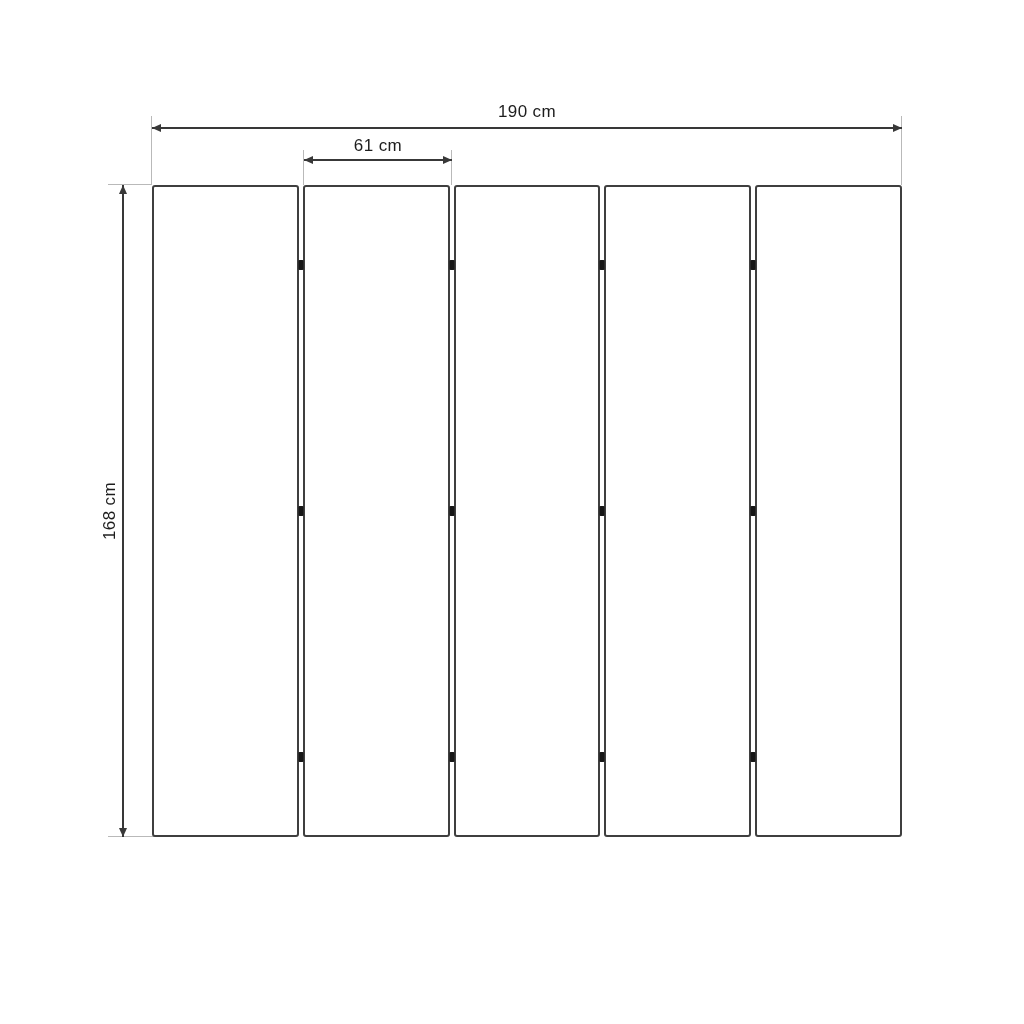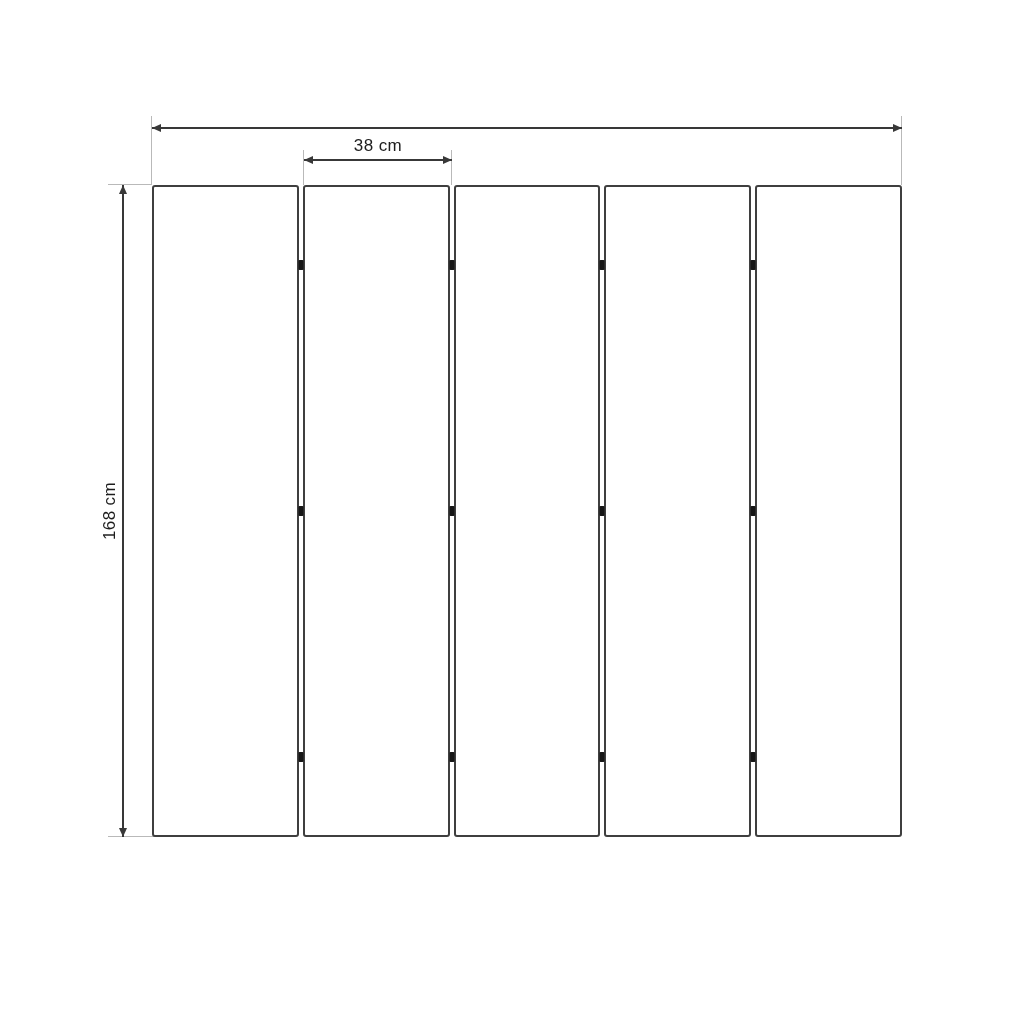--- a/index.html
+++ b/index.html
@@ -92,25 +92,26 @@
 
 <div class="canvas">
 
   <div class="ext ext-total-l"></div>
   <div class="ext ext-total-r"></div>
   <div class="ext ext-panel-l"></div>
   <div class="ext ext-panel-r"></div>
   <div class="ext ext-height-t"></div>
   <div class="ext ext-height-b"></div>
 
+  <div class="dim-label lbl-total">190 cm</div>
   <div class="dline line-total"></div>
   <div class="arr left  arr-total-l"></div>
   <div class="arr right arr-total-r"></div>
 
-  <div class="dim-label lbl-panel">38 cm</div>
+  <div class="dim-label lbl-panel">61 cm</div>
   <div class="dline line-panel"></div>
   <div class="arr left  arr-panel-l"></div>
   <div class="arr right arr-panel-r"></div>
 
   <div class="dim-label lbl-height">168 cm</div>
   <div class="dline line-height"></div>
   <div class="arr up   arr-height-t"></div>
   <div class="arr down arr-height-b"></div>
 
   <div class="panels-row">

